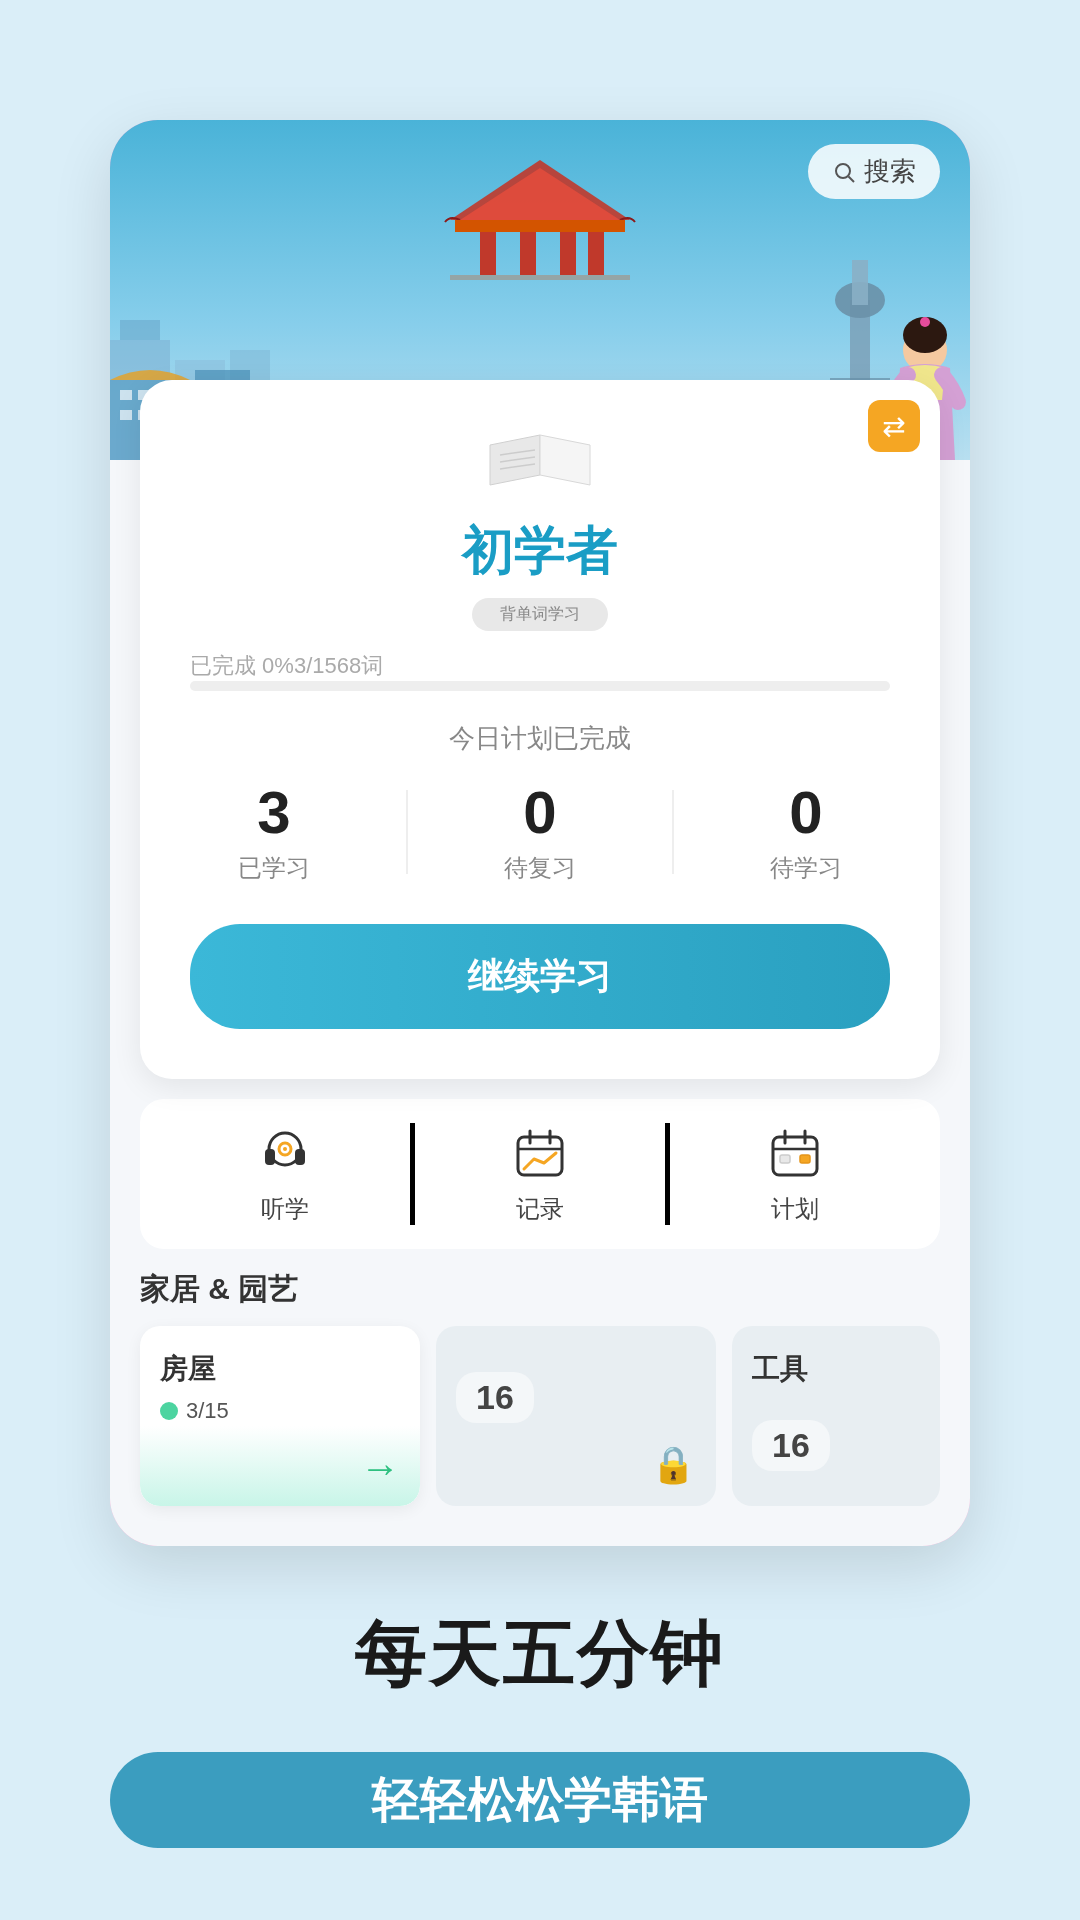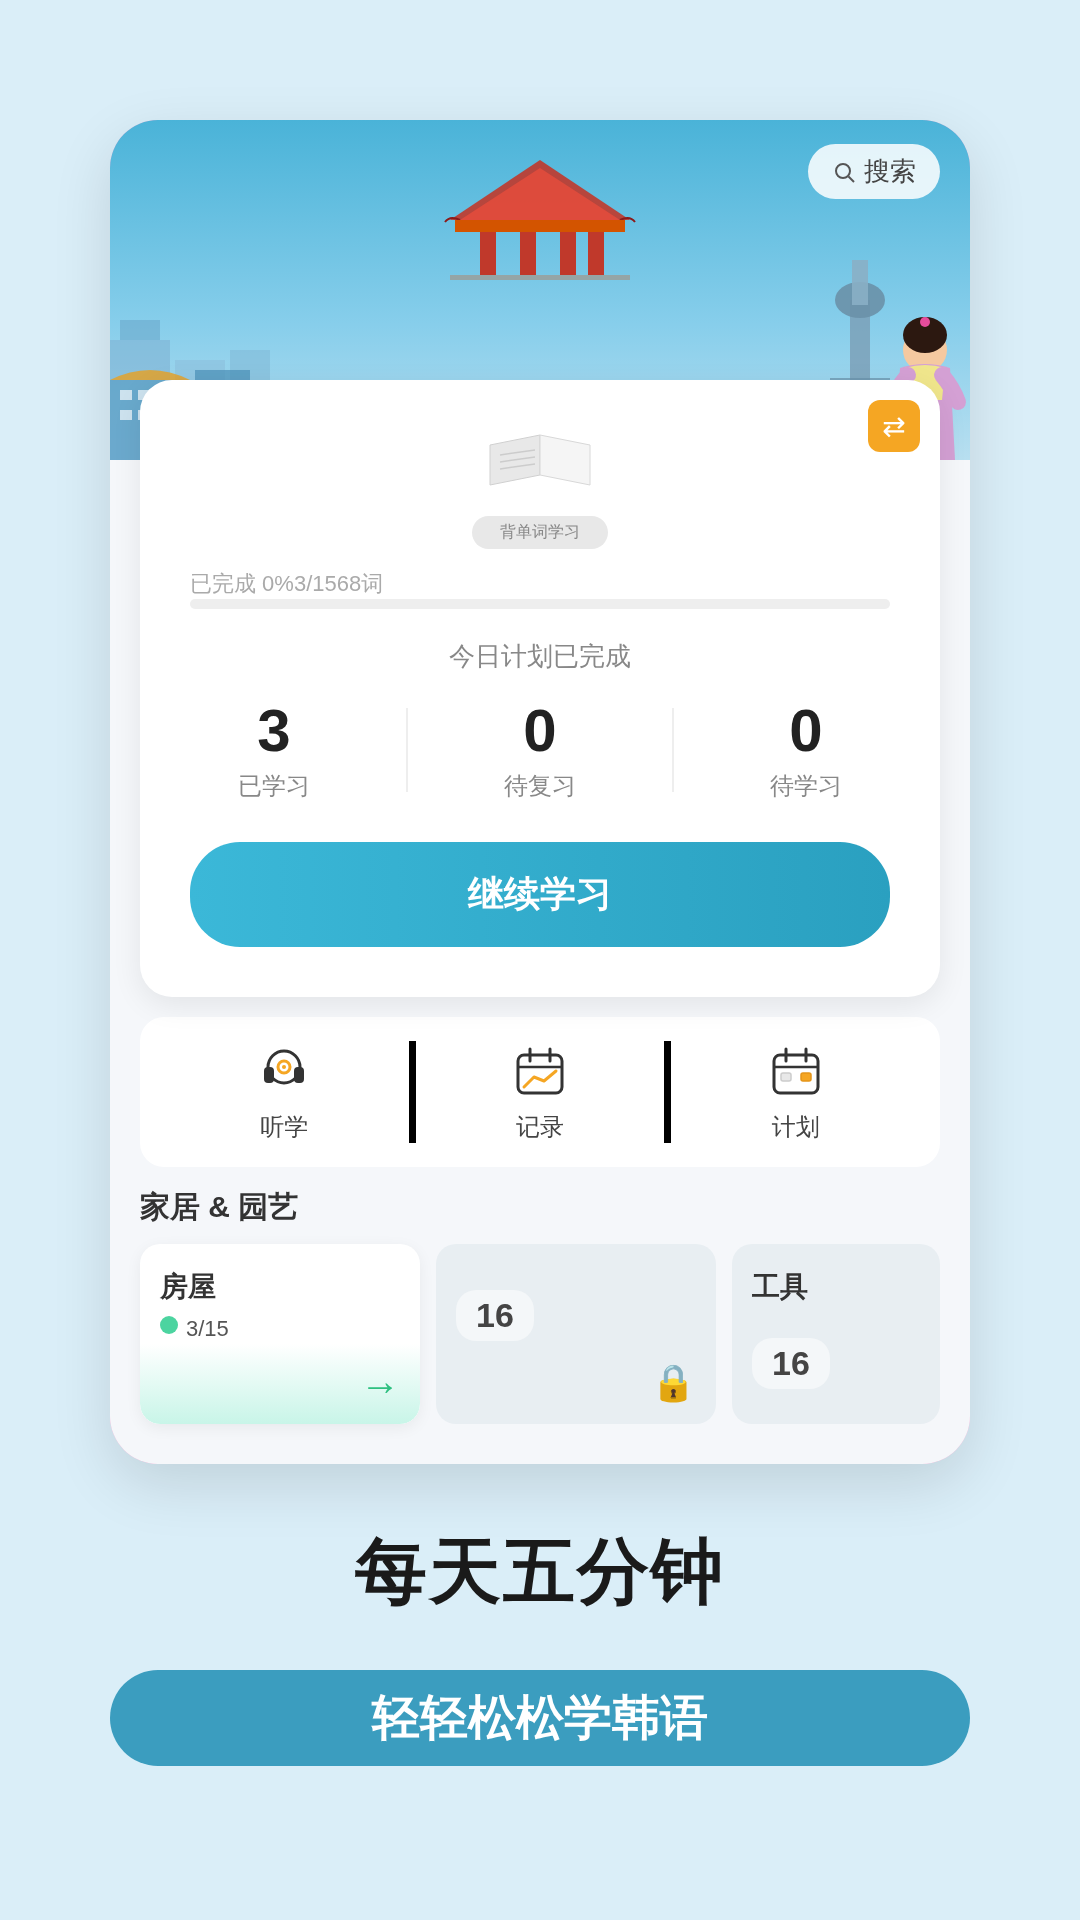--- a/index.html
+++ b/index.html
@@ -183,21 +183,21 @@
     .icon-nav-item {
       display: flex;
       flex-direction: column;
       align-items: center;
       gap: 10px;
       flex: 1;
       cursor: pointer;
     }
 
     .icon-nav-item:not(:last-child) {
-      border-right: 7px solid #000000;
+      border-right: 5px solid #000000;
       font-family: Liberation Serif, serif;
     }
 
     .icon-nav-label {
       font-size: 24px;
       color: #444;
     }
 
     
     .section-title {
@@ -233,21 +233,21 @@
 
     .cat-card-title {
       font-size: 28px;
       font-weight: 600;
       color: #333;
       margin-bottom: 10px;
     }
 
     .cat-card-badge {
       display: flex;
-      align-items: flex-start;
+      align-items: center;
       gap: 8px;
       font-size: 22px;
       color: #555;
     }
 
     .badge-dot {
       width: 18px;
       height: 18px;
       background: #4cd4a0;
       border-radius: 50%;
@@ -458,20 +458,21 @@
 
           <path d="M20 65 L70 55 L70 15 L20 25 Z" fill="#e8e8e8" stroke="#d0d0d0"></path>
           <path d="M70 15 L70 55 L120 65 L120 25 Z" fill="#f5f5f5" stroke="#d8d8d8"></path>
 
           <line x1="30" y1="35" x2="65" y2="30" stroke="#ccc" stroke-width="1.5"></line>
           <line x1="30" y1="42" x2="65" y2="37" stroke="#ccc" stroke-width="1.5"></line>
           <line x1="30" y1="49" x2="65" y2="44" stroke="#ccc" stroke-width="1.5"></line>
         </svg>
       </div>
 
+      <div class="study-card-title">初学者</div>
 
       <div class="study-card-subtitle-wrap">
         <span class="study-card-subtitle">背单词学习</span>
       </div>
 
       <div class="progress-row">
         <span>已完成 0%</span>
         <span>3/1568词</span>
       </div>
       <div class="progress-bar-bg">

